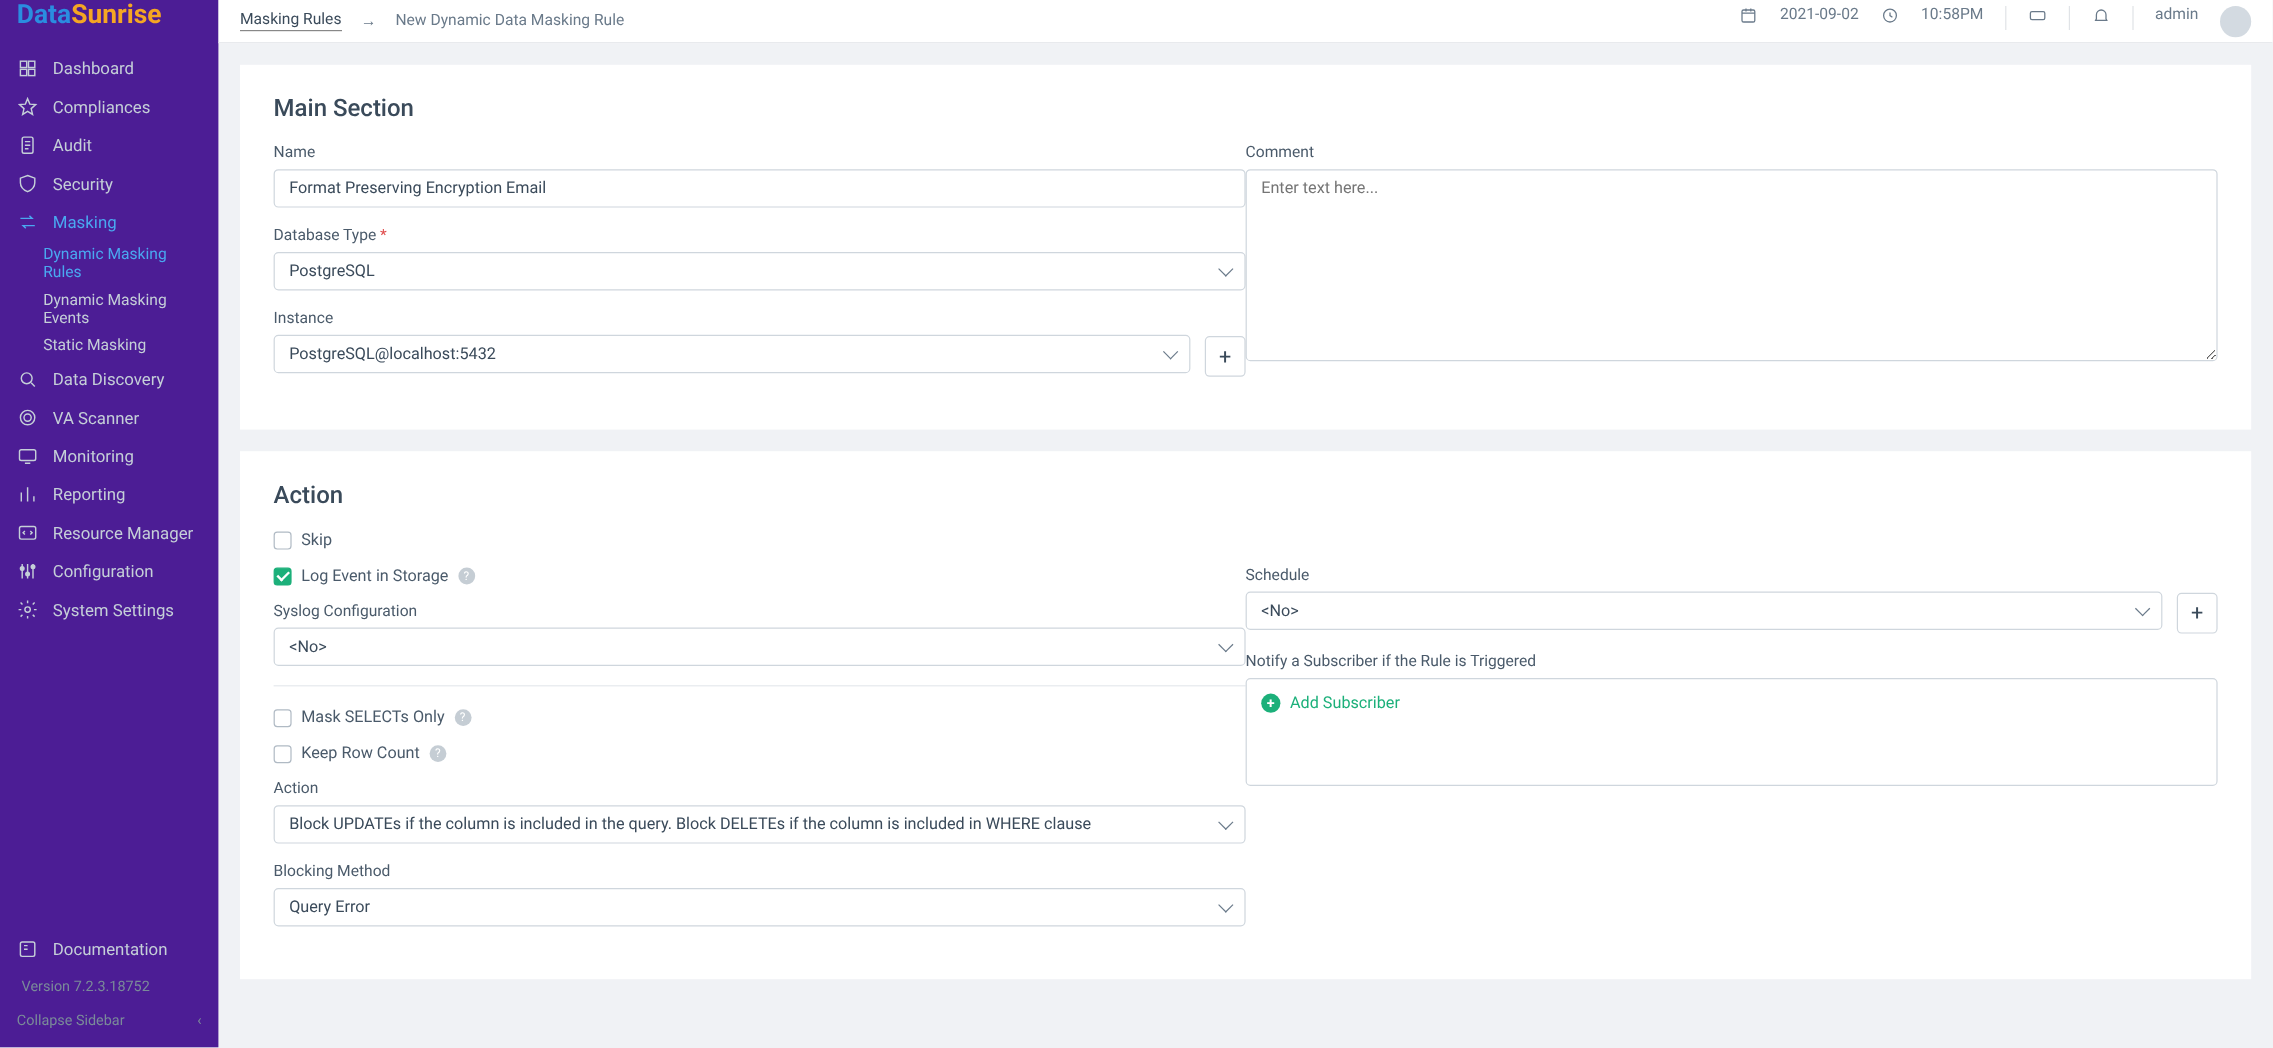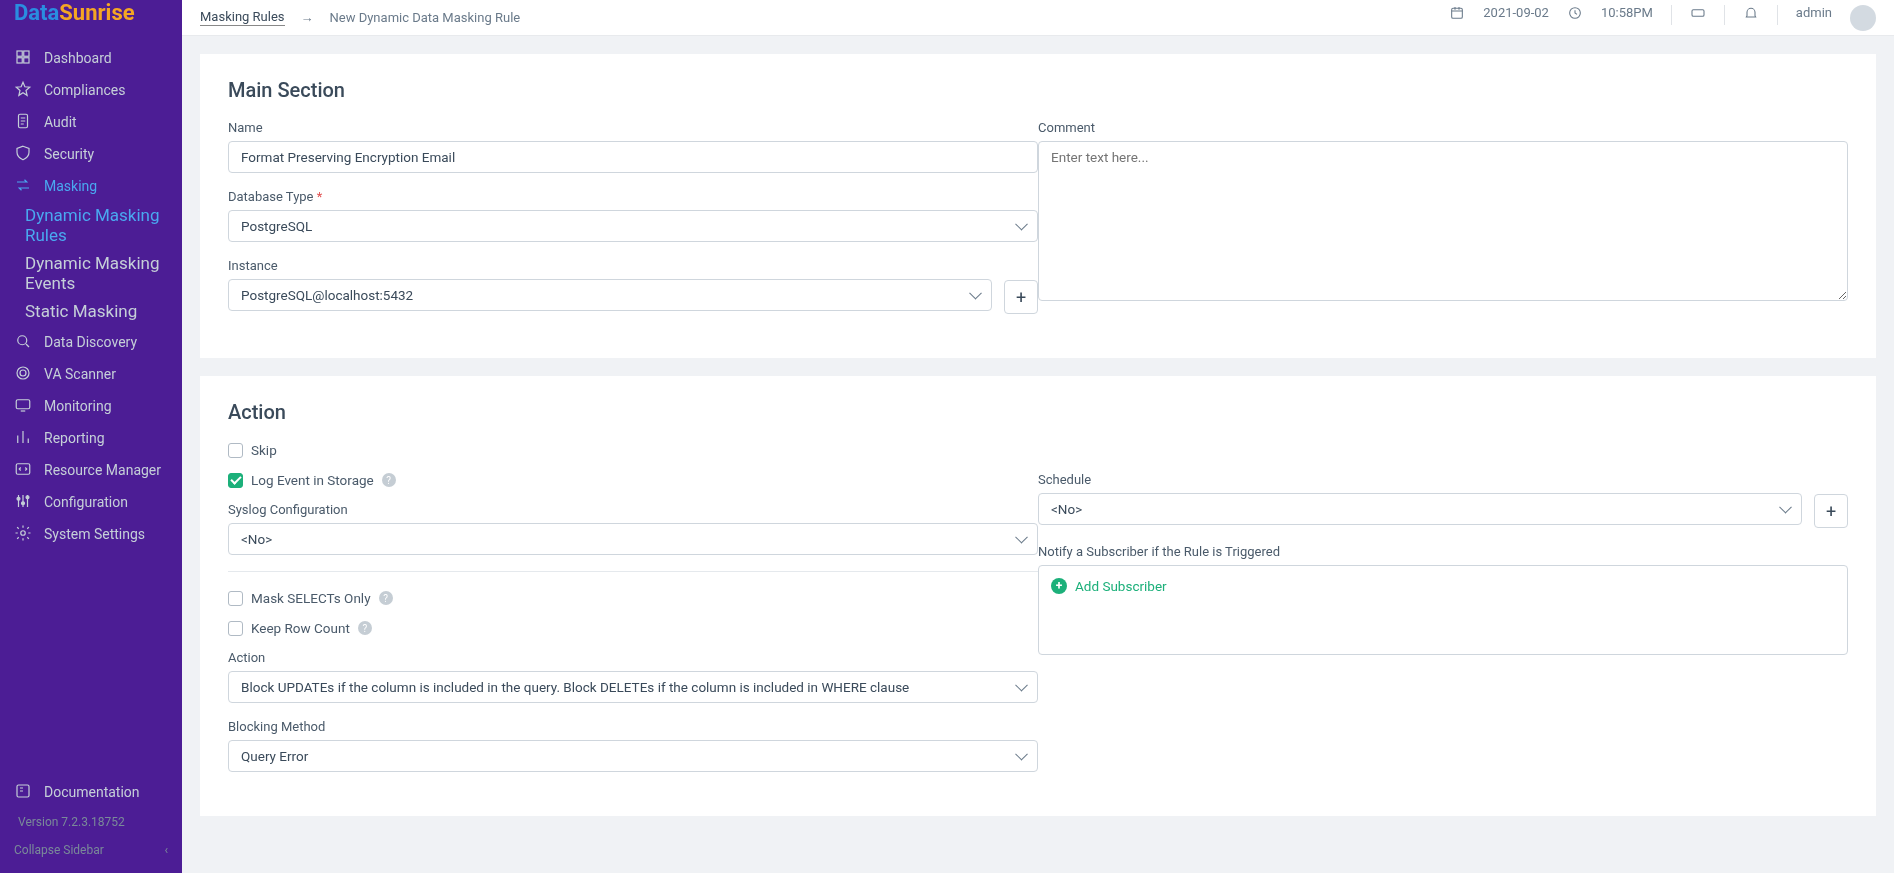--- a/index.html
+++ b/index.html
@@ -6,21 +6,21 @@
 body{background:#f0f2f5;color:#3a4a5a;font-size:14px;overflow:hidden}
 .layout{display:flex;width:100vw;height:100vh}
 .sidebar{width:182px;background:#4c1d95;color:#c5cfd8;display:flex;flex-direction:column;flex-shrink:0}
 .logo{padding:0 14px 6px;font-size:22px;font-weight:700}
 .logo .d{color:#2a8de0}
 .logo .s{color:#f5a623}
 .nav{flex:1;overflow-y:auto;padding-top:10px}
 .nav-item{display:flex;align-items:flex-end;gap:12px;padding:7px 14px;cursor:pointer;color:#c5cfd8;font-size:14px}
 .nav-item.active{color:#4aa8f0}
 .nav-icon{width:18px;height:18px;display:flex;align-items:center;justify-content:center;flex-shrink:0}
-.nav-sub{padding-left:25px;font-size:17px;padding-top:4px;padding-bottom:4px;cursor:pointer}
+.nav-sub{padding-left:36px;font-size:13px;padding-top:4px;padding-bottom:4px;cursor:pointer}
 .nav-sub.active{color:#4aa8f0}
 .sidebar-bottom{padding:0 0 10px 0}
 .version{padding:8px 18px;font-size:12px;color:#7a8a99}
 .collapse{display:flex;align-items:center;justify-content:space-between;padding:6px 14px;font-size:12px;color:#7a8a99;cursor:pointer}
 .main{flex:1;display:flex;flex-direction:column;overflow:hidden}
 .topbar{height:36px;background:#fff;display:flex;align-items:center;padding:0 18px;border-bottom:1px solid #e8eaed;gap:16px;font-size:13px;color:#6a7a8a}
 .breadcrumb-a{color:#3a4a5a;border-bottom:1px solid #888;padding-bottom:1px;cursor:pointer}
 .topbar-right{margin-left:auto;display:flex;align-items:flex-start;gap:18px;color:#6a7a8a}
 .tb-ico{width:16px;height:16px;cursor:pointer;display:flex;align-items:center;justify-content:center}
 .tb-sep{width:1px;height:20px;background:#e0e3e7}

